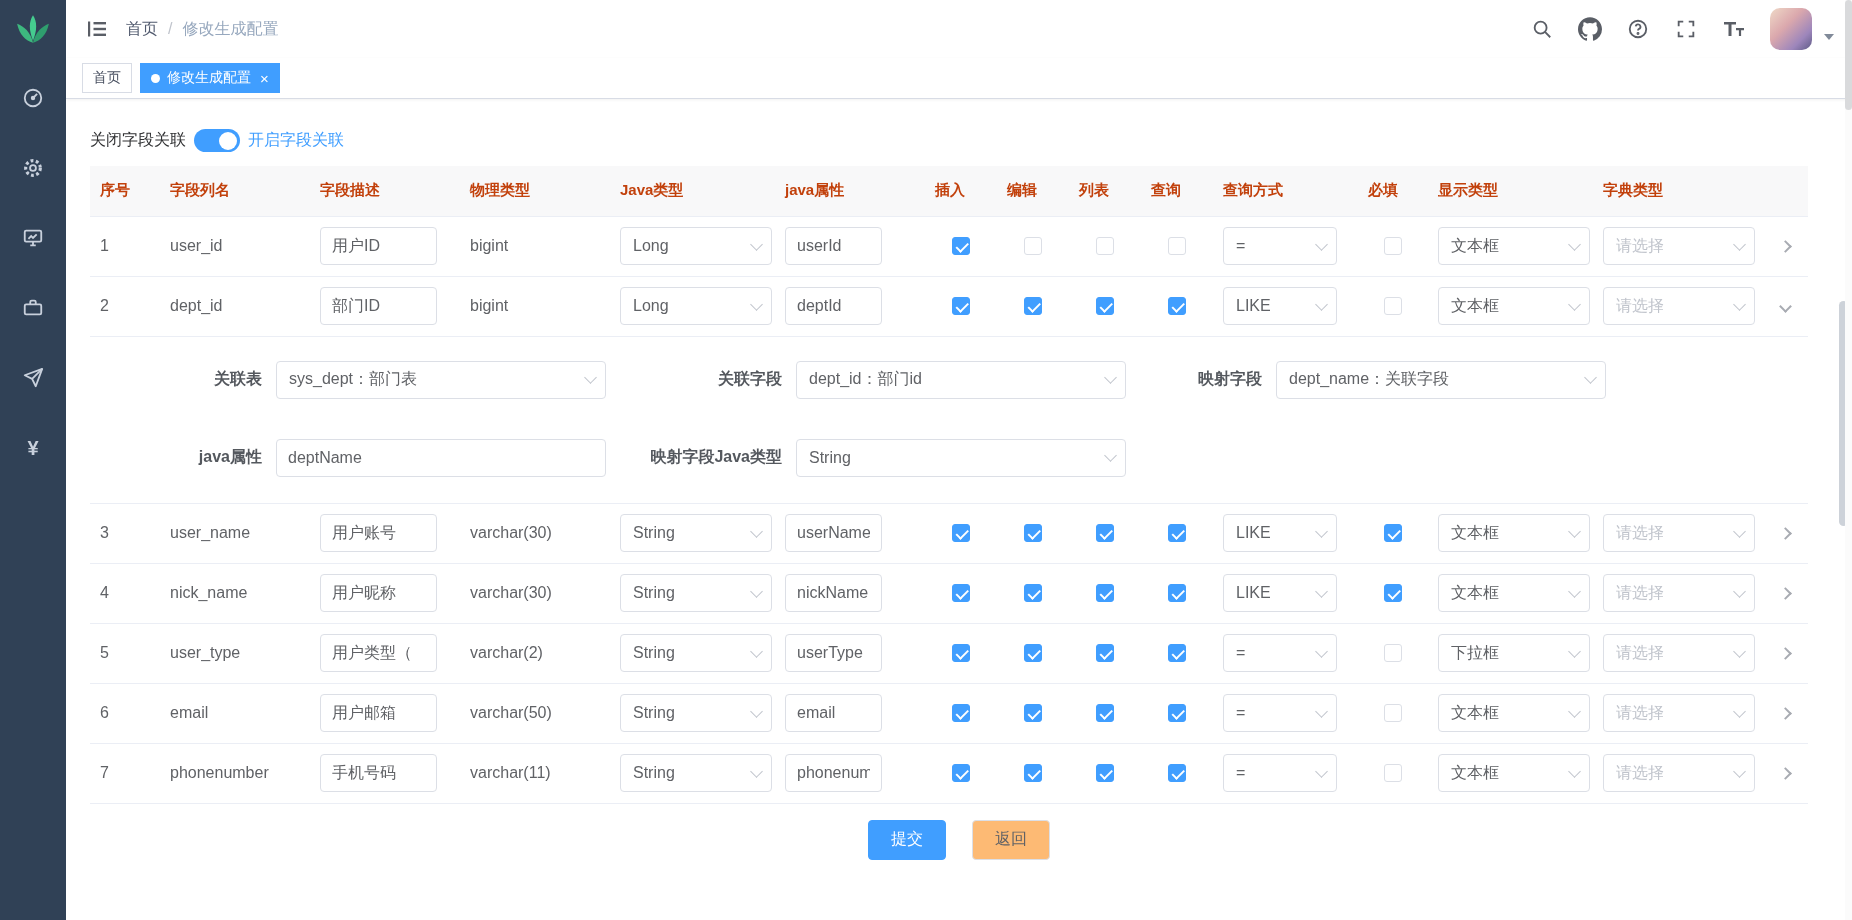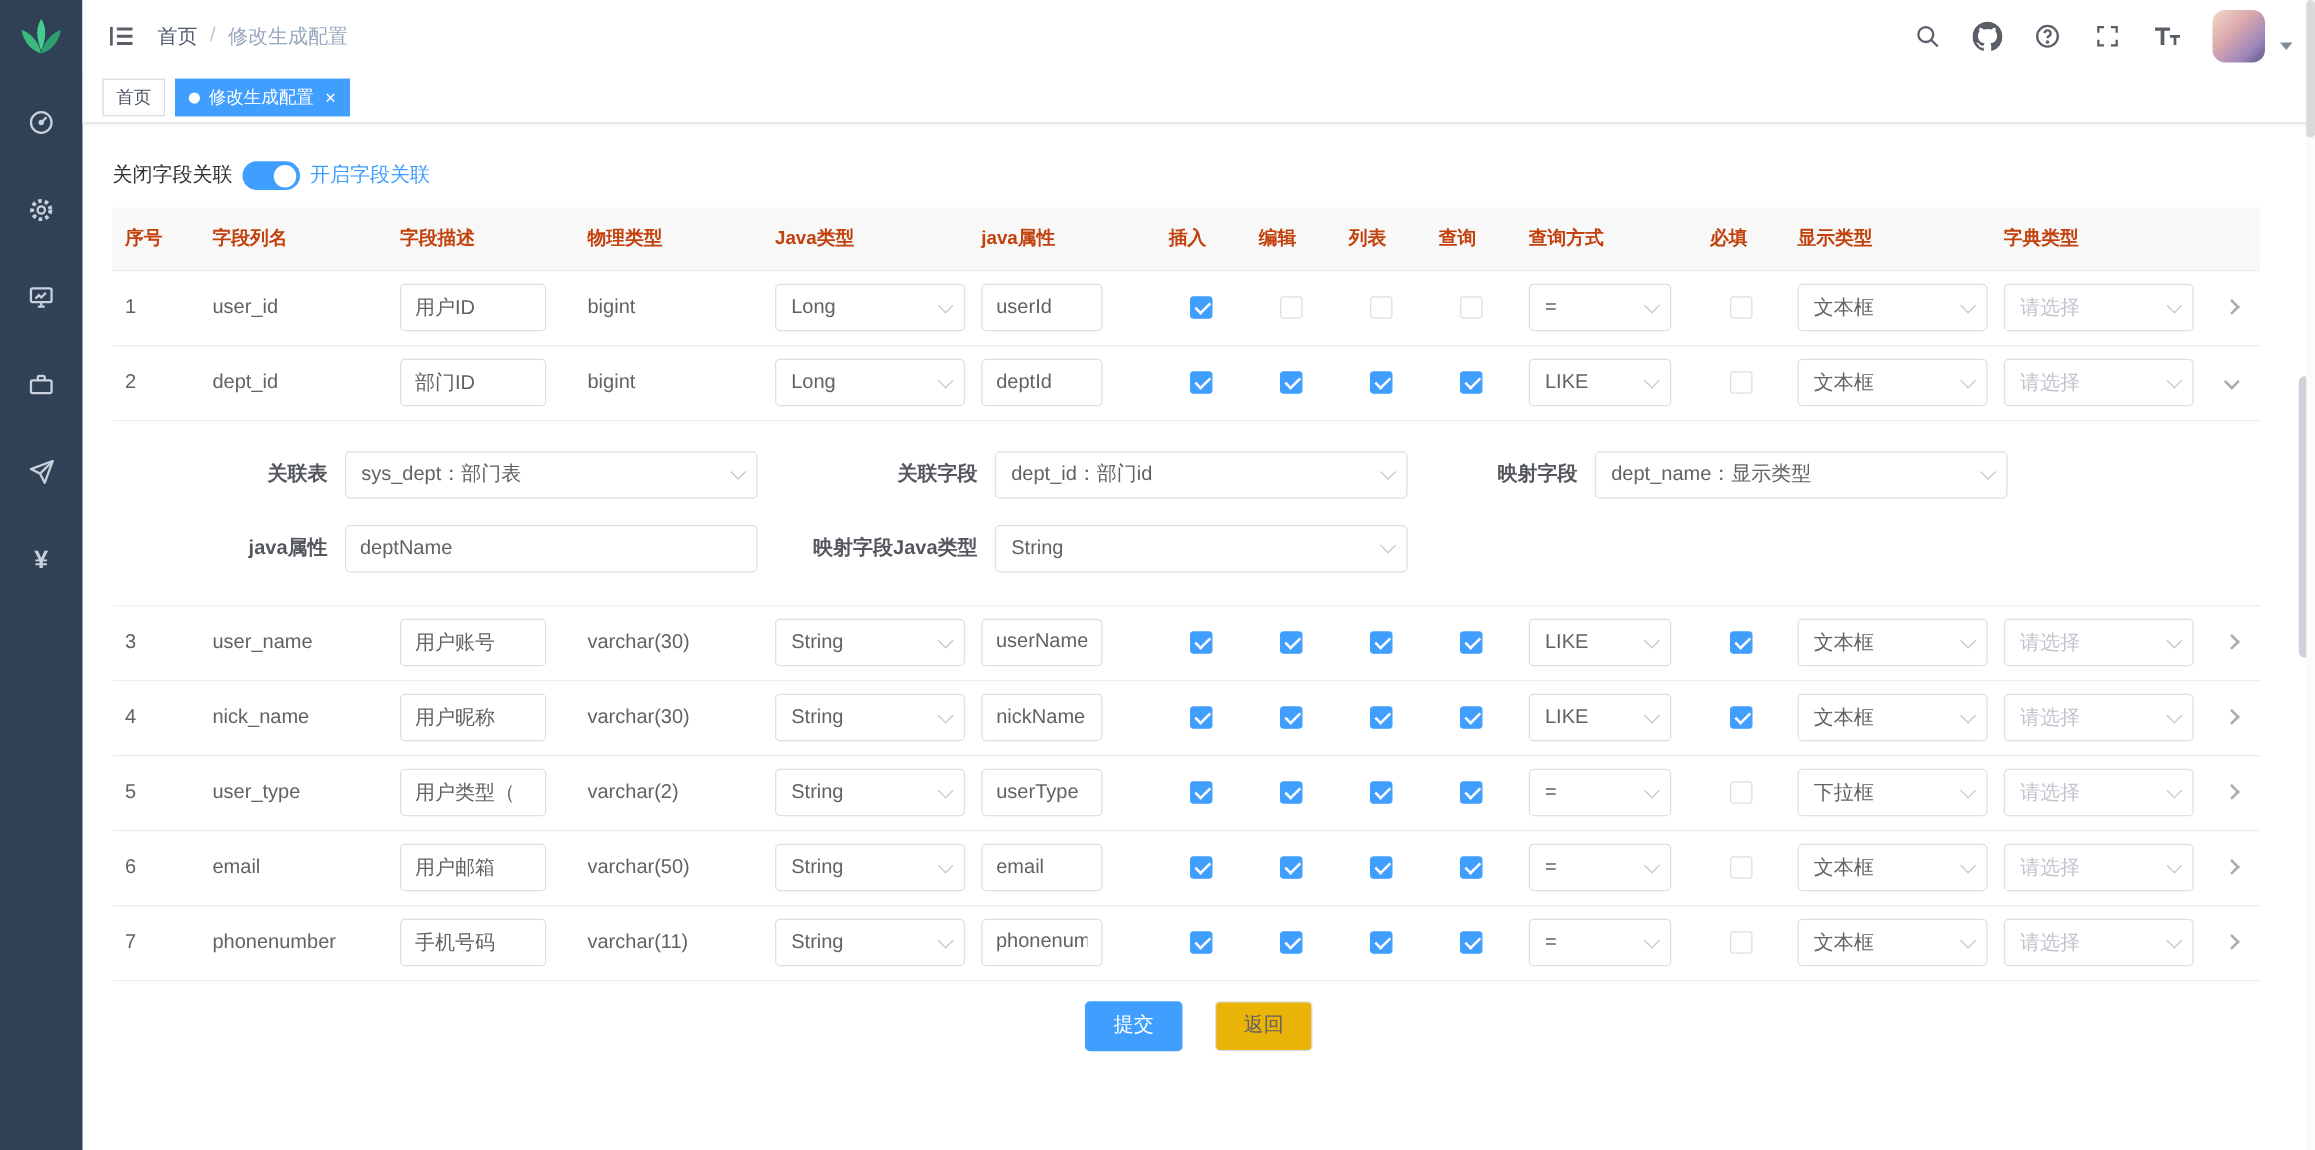--- a/index.html
+++ b/index.html
@@ -64,28 +64,28 @@
   .sel.ph .sel-v{color:#c0c4cc}
   .arr{width:9px;height:9px;border-right:1.6px solid #c0c4cc;border-bottom:1.6px solid #c0c4cc;transform:rotate(45deg);flex-shrink:0;margin:-4px 0 0 8px}
   .w132{width:152px}.w114{width:114px}.w330{width:330px}
   .cb{width:18px;height:18px;border:1px solid #dcdfe6;border-radius:3px;display:inline-block;vertical-align:middle;background:#fff;cursor:pointer;position:relative}
   .cb.on{background:#409eff;border-color:#409eff}
   .cb.on::after{content:"";position:absolute;left:5.5px;top:1.5px;width:4.5px;height:9.5px;border:solid #fff;border-width:0 2px 2px 0;transform:rotate(45deg)}
   .chev{display:inline-block;width:9px;height:9px;border-right:2px solid #a8abb2;border-bottom:2px solid #a8abb2;transform:rotate(-45deg);cursor:pointer}
   .chev.on{transform:rotate(45deg)}
 
   .detail-cell{padding:0 !important;height:auto !important}
-  .detail-grid{display:grid;grid-template-columns:150px 350px 170px 350px 130px 360px;row-gap:21px;align-items:center;padding:24px 0 26px 36px}
+  .detail-grid{display:grid;grid-template-columns:150px 350px 170px 350px 130px 360px;row-gap:40px;align-items:center;padding:24px 0 26px 36px}
   .d-label{text-align:right;padding-right:14px;font-size:16px;font-weight:700;color:#54585e;white-space:nowrap}
 
   
   .footer-bar{display:flex;justify-content:center;gap:26px;margin-top:16px}
   .btn{height:40px;padding:0 22px;border-radius:4px;font-size:16px;cursor:pointer;font-family:inherit}
   .btn-primary{background:#409eff;border:1px solid #409eff;color:#fff}
-  .btn-plain{background:#eab308;border:1px solid #dcdfe6;color:#606266}
+  .btn-plain{background:#fdba74;border:1px solid #dcdfe6;color:#606266}
 
   
   .tbl-scrollbar{position:absolute;top:196px;right:4px;width:9px;height:560px}
   .tbl-thumb{width:9px;height:225px;border-radius:5px;background:#cdd2d9;margin-top:6px}
   .page-scrollbar{position:absolute;top:0;right:0;width:7px;height:920px;background:#fbfbfb}
   .page-thumb{width:7px;height:110px;border-radius:4px;background:#d9dadc}
 </style>
 </head>
 <body>
 
@@ -319,21 +319,21 @@
                       <span class="sel-v">sys_dept：部门表</span>
                       <i class="arr"></i>
                     </div></div>
                 <div class="d-label">关联字段</div>
                 <div><div class="sel w330">
                       <span class="sel-v">dept_id：部门id</span>
                       <i class="arr"></i>
                     </div></div>
                 <div class="d-label">映射字段</div>
                 <div><div class="sel w330">
-                      <span class="sel-v">dept_name：显示类型</span>
+                      <span class="sel-v">dept_name：关联字段</span>
                       <i class="arr"></i>
                     </div></div>
                 <div class="d-label">java属性</div>
                 <div><input class="ipt w330" value="deptName" style=""></div>
                 <div class="d-label">映射字段Java类型</div>
                 <div><div class="sel w330">
                       <span class="sel-v">String</span>
                       <i class="arr"></i>
                     </div></div>
               </div>

